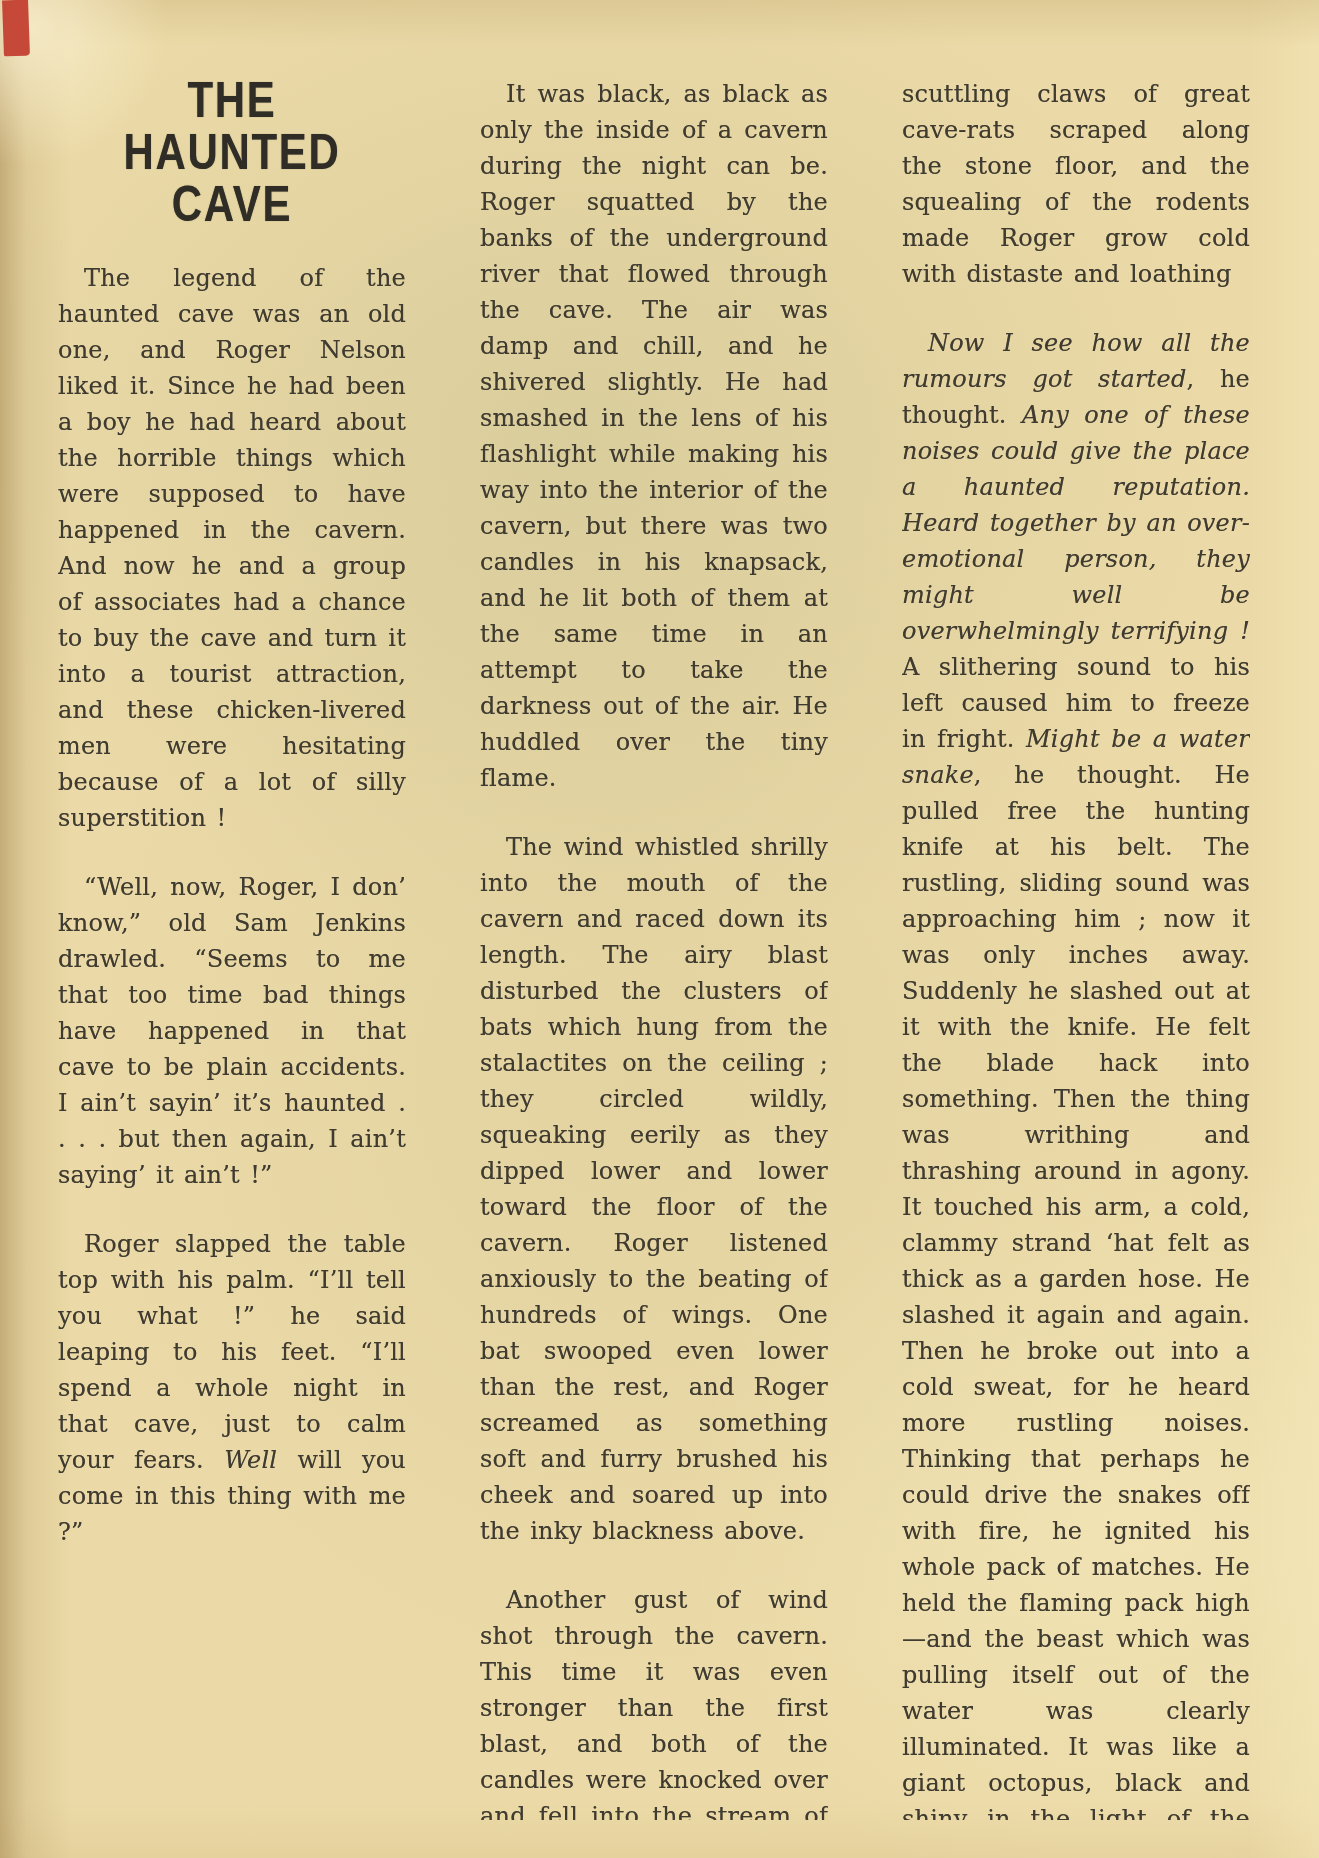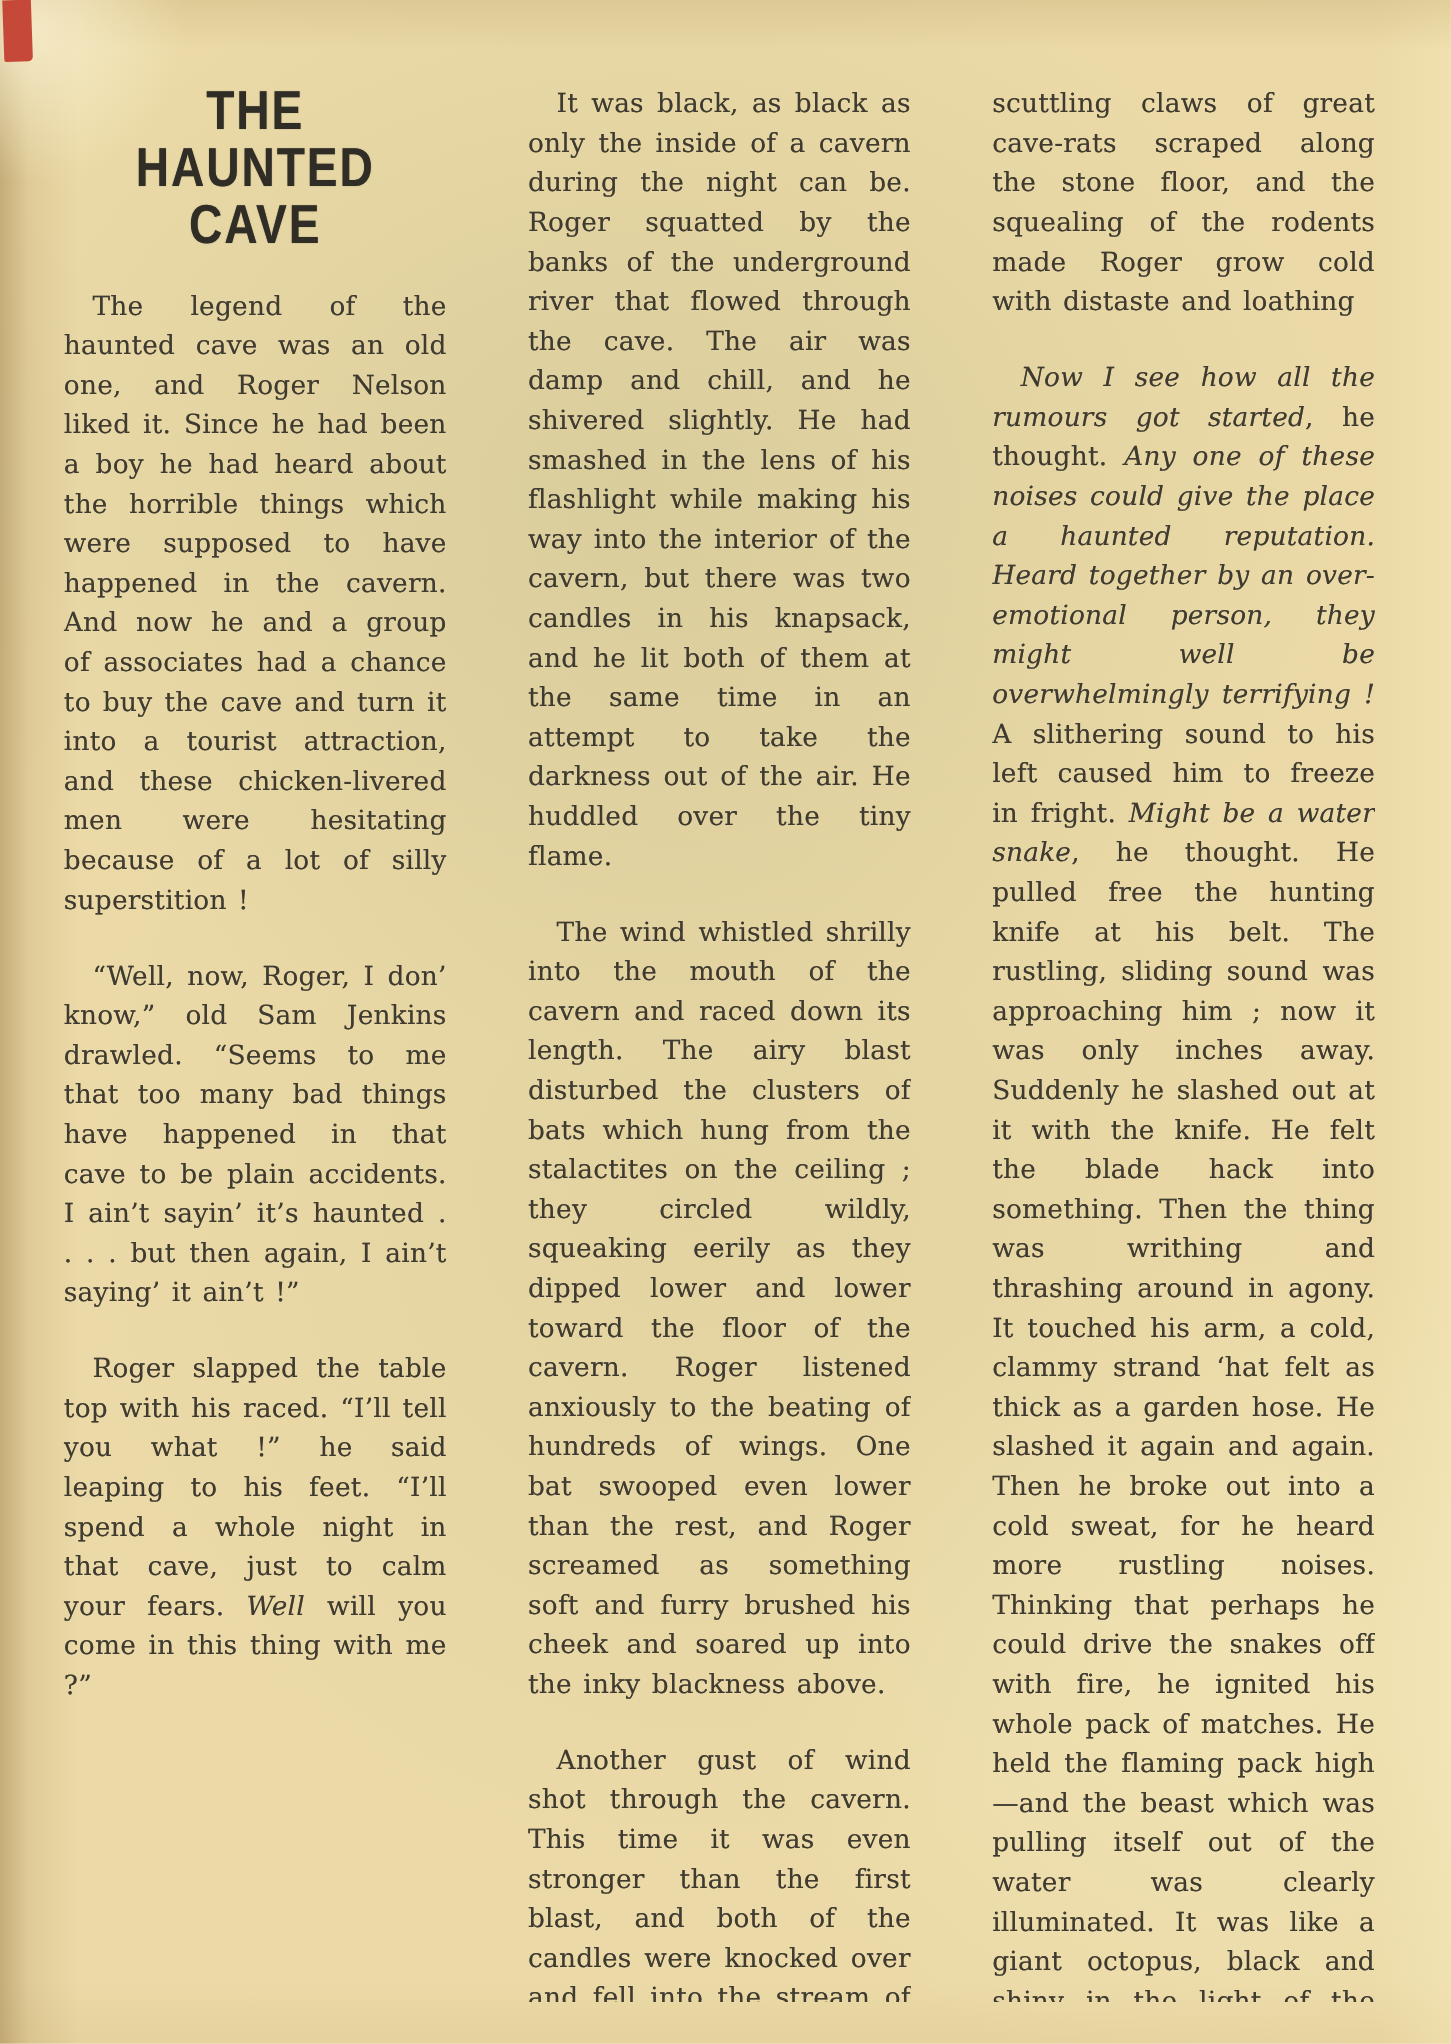--- a/index.html
+++ b/index.html
@@ -62,22 +62,22 @@
 
 <div class="page">
   <div class="red-mark" style="background: rgb(194, 59, 46);"></div>
   <div class="columns">
     <div class="col">
       <h1 class="title">THE
 HAUNTED
 CAVE</h1>
       <div class="paras">
           <p class="para"><span>The legend of the haunted cave was an old one, and Roger Nelson liked it.  Since he had been a boy he had heard about the horrible things which were supposed to have happened in the cavern.  And now he and a group of associates had a chance to buy the cave and turn it into a tourist attraction, and these chicken-livered men were hesitating because of a lot of silly superstition !</span></p>
-          <p class="para"><span>“Well, now, Roger, I don’ know,” old Sam Jenkins drawled.  “Seems to me that too many bad things have happened in that cave to be plain accidents.  I ain’t sayin’ it’s haunted . . . . but then again, I ain’t saying’ it ain’t !”</span></p>
-          <p class="para"><span>Roger slapped the table top with his raced.  “I’ll tell you what !” he said leaping to his feet.  “I’ll spend a whole night in that cave, just to calm your fears.  </span><span class="it">Well</span><span> will you come in this thing with me ?”</span></p>
+          <p class="para"><span>“Well, now, Roger, I don’ know,” old Sam Jenkins drawled.  “Seems to me that too time bad things have happened in that cave to be plain accidents.  I ain’t sayin’ it’s haunted . . . . but then again, I ain’t saying’ it ain’t !”</span></p>
+          <p class="para"><span>Roger slapped the table top with his palm.  “I’ll tell you what !” he said leaping to his feet.  “I’ll spend a whole night in that cave, just to calm your fears.  </span><span class="it">Well</span><span> will you come in this thing with me ?”</span></p>
         </div>
 
     </div>
     <div class="col">
       <div class="paras">
           <p class="para"><span>It was black, as black as only the inside of a cavern during the night can be. Roger squatted by the banks of the underground river that flowed through the cave.  The air was damp and chill, and he shivered slightly.  He had smashed in the lens of his flashlight while making his way into the interior of the cavern, but there was two candles in his knapsack, and he lit both of them at the same time in an attempt to take the darkness out of the air.  He huddled over the tiny flame.</span></p>
           <p class="para"><span>The wind whistled shrilly into the mouth of the cavern and raced down its length. The airy blast disturbed the clusters of bats which hung from the stalactites on the ceiling ; they circled wildly, squeaking eerily as they dipped lower and lower toward the floor of the cavern.  Roger listened anxiously to the beating of hundreds of wings. One bat swooped even lower than the rest, and Roger screamed as something soft and furry brushed his cheek and soared up into the inky blackness above.</span></p>
           <p class="para"><span>Another gust of wind shot through the cavern.  This time it was even stronger than the first blast, and both of the candles were knocked over and fell into the stream of water that rushed gurglingly by.  Other sounds, weird and horrible, began to ring through the cave.  The hooting of a pair of owls sounded low and mournful from above.  The</span></p>
         </div>
     </div>

